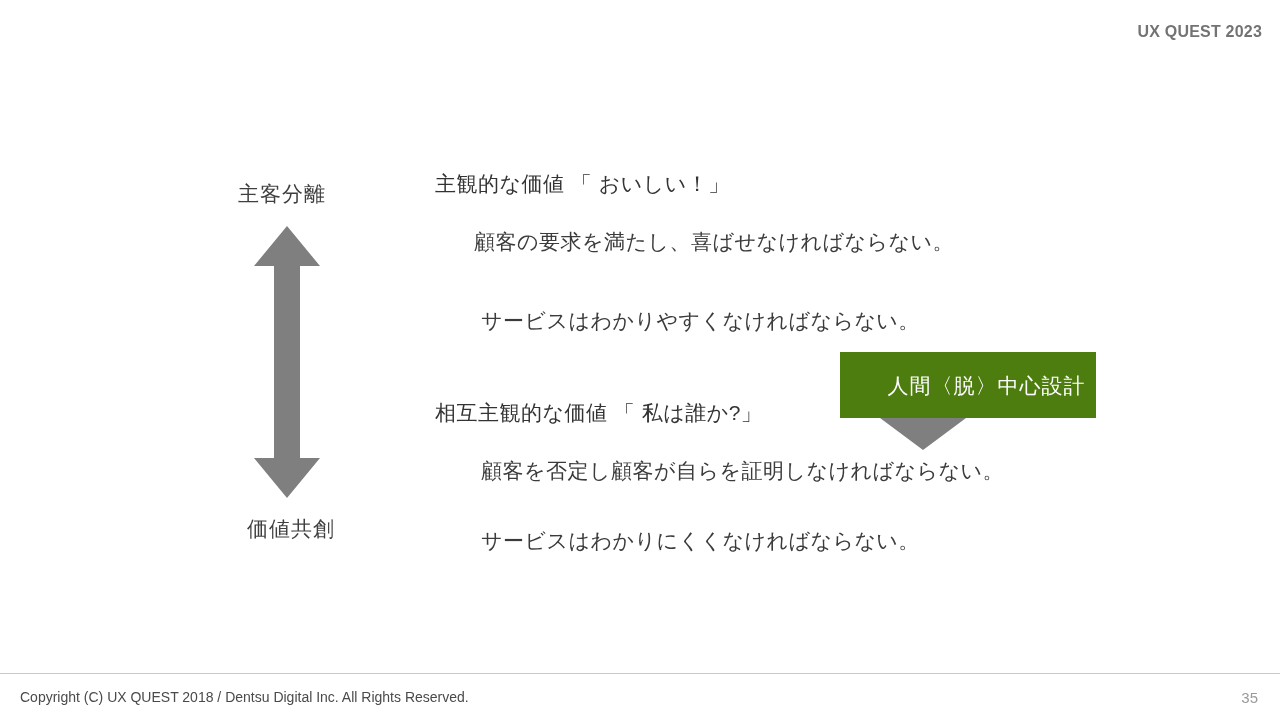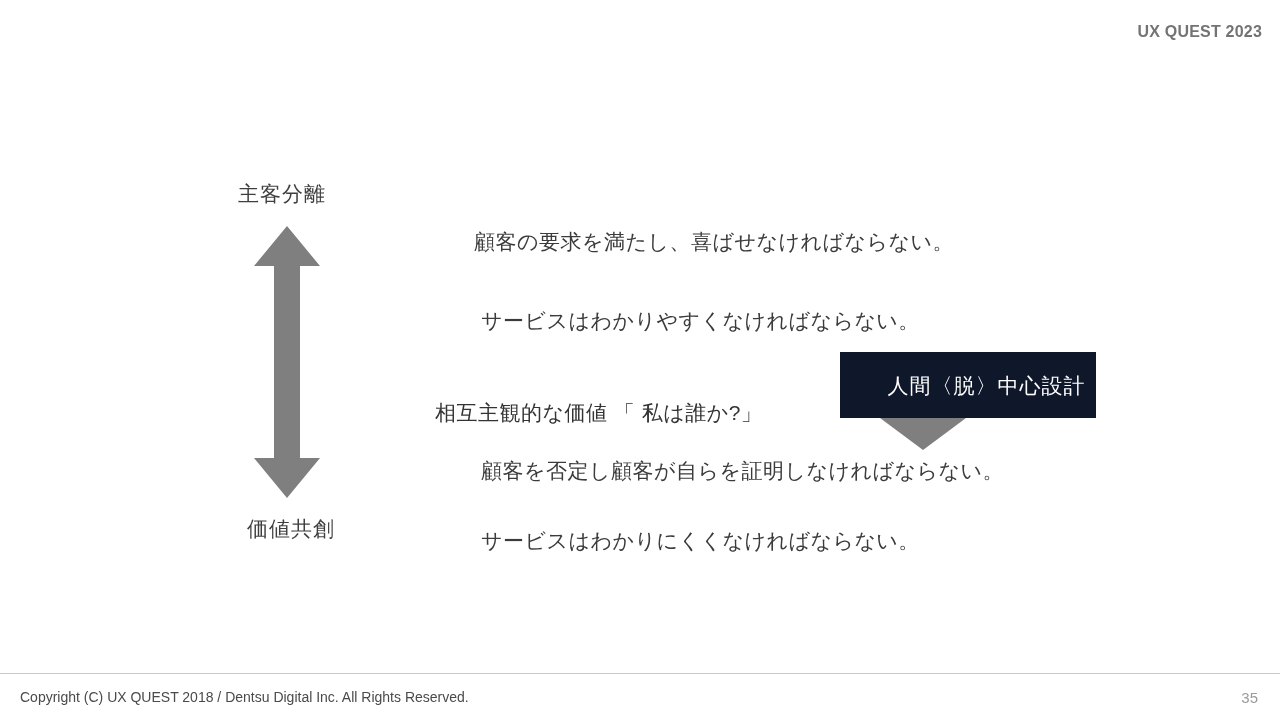--- a/index.html
+++ b/index.html
@@ -77,21 +77,21 @@
   .callout {
     position: absolute;
     left: 840px;
     top: 352px;
     width: 256px;
     height: 66px;
   }
   .callout-box {
     position: absolute;
     inset: 0;
-    background: #0f172a;
+    background: #4d7c0f;
     display: flex;
     align-items: center;
     justify-content: center;
     padding-left: 37px;
   }
   .callout-text {
     color: #ffffff;
     font-size: 21px;
     letter-spacing: 1px;
     line-height: 1;
@@ -145,20 +145,21 @@
   <div class="axis-label top">主客分離</div>
 
   <div class="arrow">
     <svg viewBox="0 0 66 272" preserveAspectRatio="none" aria-hidden="true">
       <polygon points="33,0 66,40 46,40 46,232 66,232 33,272 0,232 20,232 20,40 0,40" fill="#7f7f7f"></polygon>
     </svg>
   </div>
 
   <div class="axis-label bottom">価値共創</div>
 
+  <div class="line lead line-1">主観的な価値 「 おいしい！」</div>
   <div class="line line-2">顧客の要求を満たし、喜ばせなければならない。</div>
   <div class="line line-3">サービスはわかりやすくなければならない。</div>
   <div class="line line-5">顧客を否定し顧客が自らを証明しなければならない。</div>
   <div class="line lead line-4">相互主観的な価値 「 私は誰か?」</div>
   <div class="line line-6">サービスはわかりにくくなければならない。</div>
 
   <div class="callout">
     <div class="callout-box">
       <span class="callout-text">人間〈脱〉中心設計</span>
     </div>

